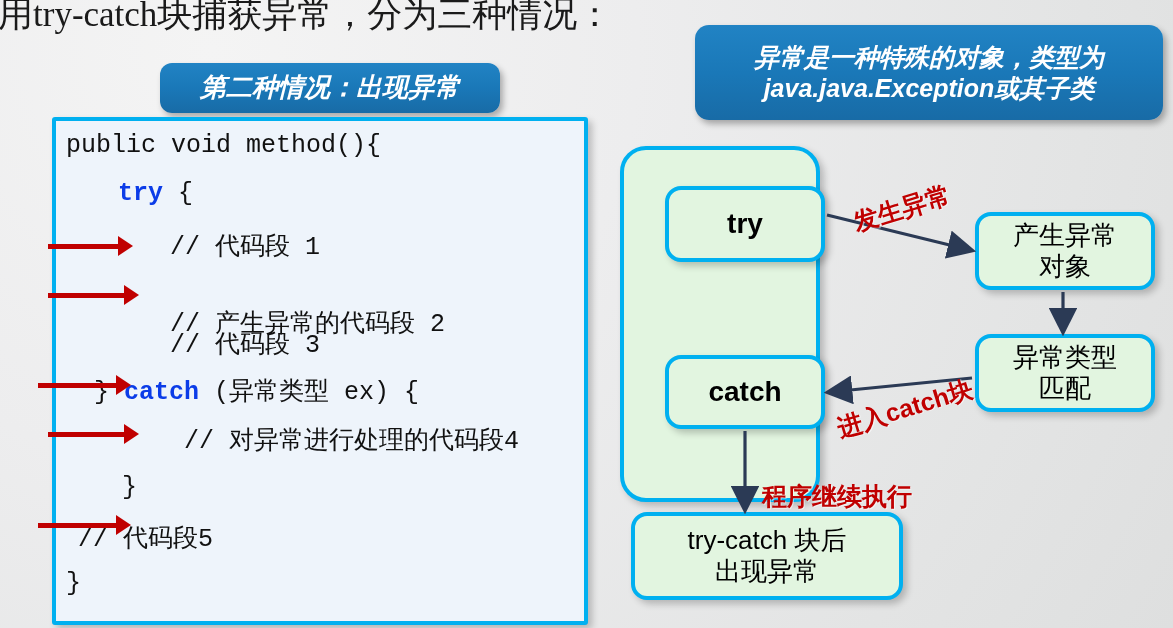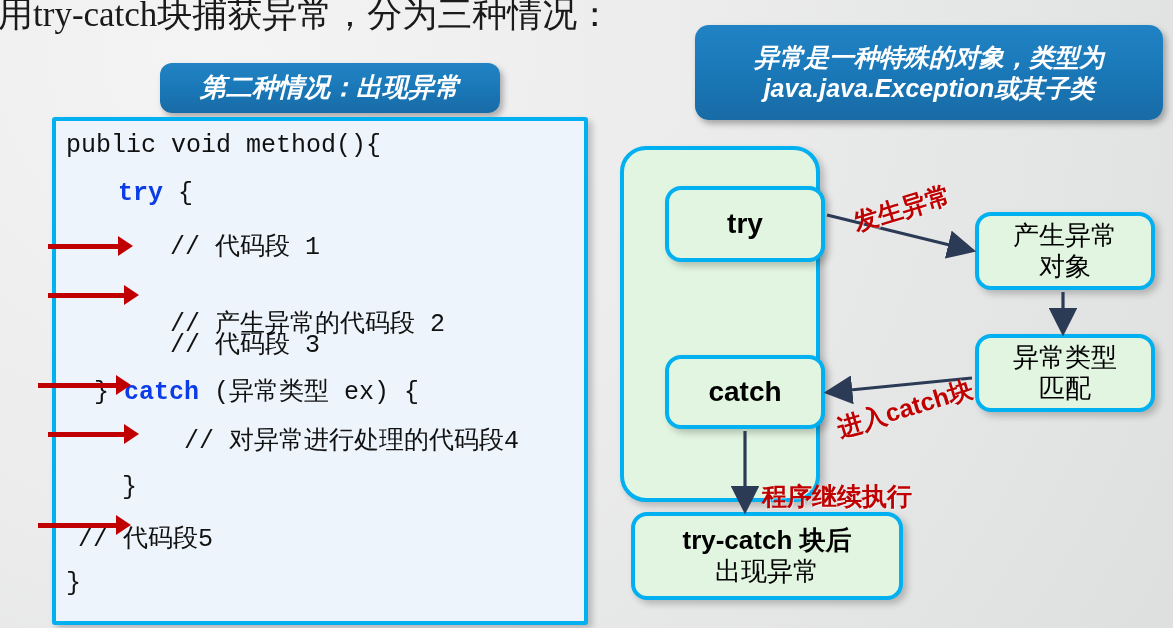--- a/index.html
+++ b/index.html
@@ -83,21 +83,21 @@
     left:620px;top:146px;width:200px;height:356px;border-radius:26px;
     display:block;
   }
   #try-box{left:665px;top:186px;width:160px;height:76px;font-size:28px;font-weight:bold;}
   #catch-box{left:665px;top:355px;width:160px;height:74px;font-size:28px;font-weight:bold;}
   #throw-box{left:975px;top:212px;width:180px;height:78px;font-size:26px;}
   #match-box{left:975px;top:334px;width:180px;height:78px;font-size:26px;}
   #after-box{
     left:631px;top:512px;width:272px;height:88px;font-size:26px;
   }
-  #after-box .l1{font-weight:bold;}
+  #after-box .l1{font-weight:normal;}
   .gbox .lines span{display:block;}
 
   
   #flow-svg{position:absolute;left:0;top:0;width:1173px;height:628px;pointer-events:none;}
 
   
   .red-label{
     position:absolute;color:#c00000;font-weight:bold;white-space:nowrap;
     text-shadow:1px 1px 0 rgba(255,255,255,.55);
   }

